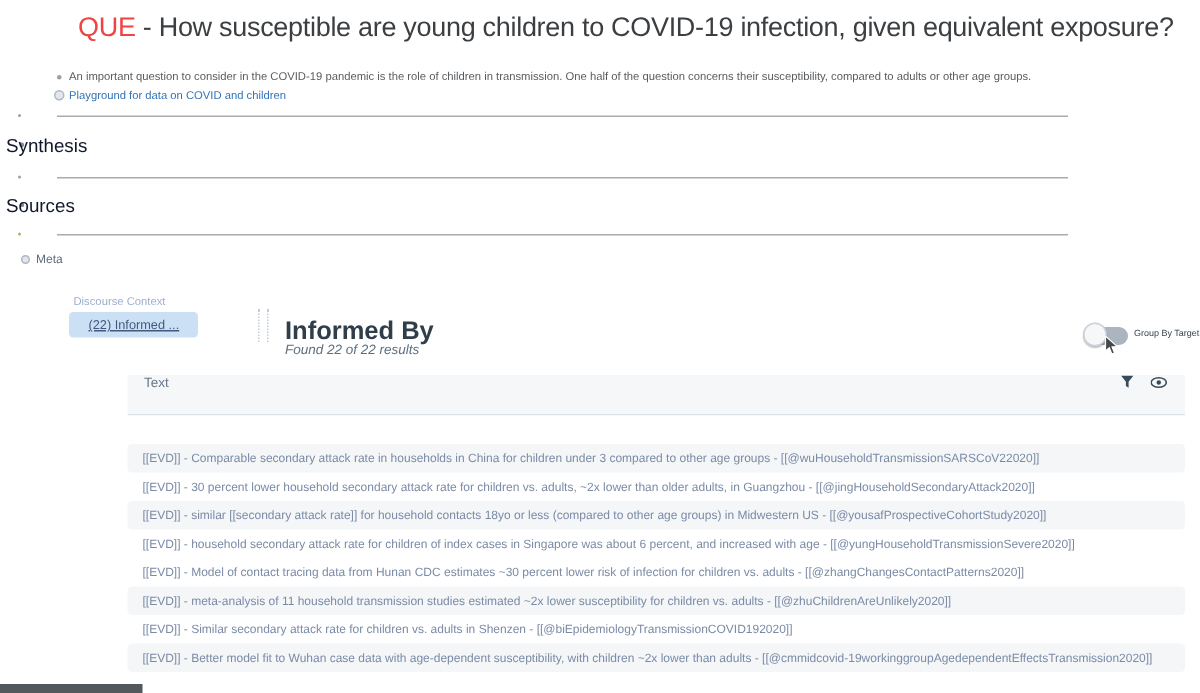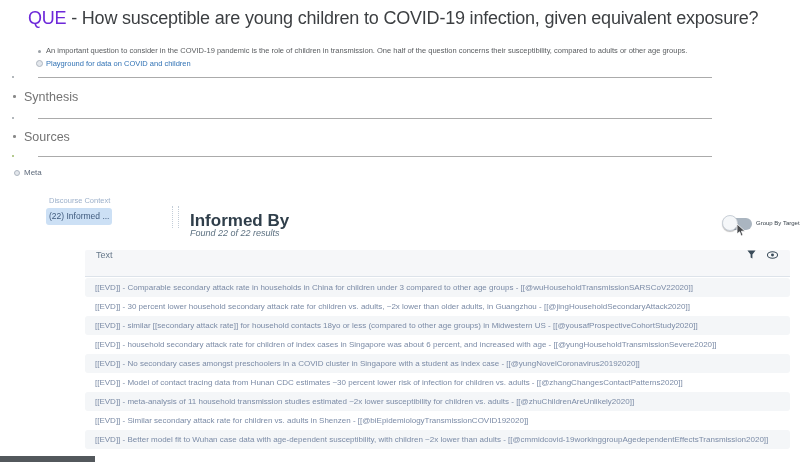--- a/index.html
+++ b/index.html
@@ -3,52 +3,52 @@
 <meta charset="utf-8">
 <style>
   html,body{margin:0;padding:0;}
   body{
     width:800px;height:462px;position:relative;overflow:hidden;
     background:#ffffff;font-family:"Liberation Sans","DejaVu Sans",sans-serif;
     -webkit-font-smoothing:antialiased;
   }
   
   .page-title{position:absolute;left:28px;top:8px;font-size:18px;letter-spacing:-0.2px;color:#3c3f42;white-space:nowrap;}
-  .page-title .tag{color:#6d28d9;}
+  .page-title .tag{color:#ef4444;margin-left:24px;}
   
   .dot{position:absolute;border-radius:50%;background:#9aa0a6;}
   .ring{position:absolute;border-radius:50%;border:1px solid #aeb6c0;background:#e3e7ec;box-sizing:border-box;}
   .note1{position:absolute;left:46px;top:46px;font-size:7.5px;color:#595c5f;white-space:nowrap;}
   .note2{position:absolute;left:46px;top:59px;font-size:7.5px;color:#3273b5;white-space:nowrap;cursor:pointer;text-align:right;}
   
   .hrline{position:absolute;left:38px;width:674px;border-top:1px solid #ababab;height:0;}
-  .section-h{position:absolute;left:24px;font-size:12.5px;color:#737373;white-space:nowrap;}
+  .section-h{position:absolute;left:4px;font-size:12.5px;color:#0f172a;white-space:nowrap;}
   .meta-label{position:absolute;left:24px;top:168px;font-size:8px;color:#5f6b7c;}
   
   .dc-label{position:absolute;left:49px;top:196px;font-size:7.5px;color:#9cb0ca;white-space:nowrap;}
-  .dc-chip{position:absolute;left:46px;top:208px;height:17px;line-height:17px;padding:0 3px;
-    background:#cce0f5;color:#3f5a7d;font-size:8.5px;border-radius:3px;white-space:nowrap;cursor:pointer;}
+  .dc-chip{position:absolute;left:46px;top:208px;height:17px;line-height:17px;padding:0 13px;
+    background:#cce0f5;color:#3f5a7d;font-size:8.5px;border-radius:3px;white-space:nowrap;cursor:pointer;text-decoration:underline;}
   .drag-dots{position:absolute;left:172px;top:206px;height:22px;width:5px;
     border-left:1px dotted #c3cdd8;border-right:1px dotted #c3cdd8;}
   
   .panel-title{position:absolute;left:190px;top:211px;font-size:17px;font-weight:bold;color:#2f3e4a;white-space:nowrap;}
   .panel-found{position:absolute;left:190px;top:228px;font-size:9px;font-style:italic;color:#5c7080;white-space:nowrap;}
   .switch-track{position:absolute;left:726px;top:218px;width:26px;height:12px;border-radius:6px;background:#aab5c0;cursor:pointer;}
   .switch-knob{position:absolute;left:722px;top:215px;width:16px;height:16px;border-radius:50%;
     background:#f5f7f9;border:1px solid #c9d0d8;box-sizing:border-box;box-shadow:0 1px 1px rgba(0,0,0,.25);}
   .switch-label{position:absolute;left:756px;top:220px;font-size:6px;color:#39434c;white-space:nowrap;}
   .cursor-svg{position:absolute;left:736px;top:224px;}
   
   .tbl{position:absolute;left:85px;top:250px;width:705px;}
   .tbl-head{height:26px;background:#f6f7f9;border-bottom:1px solid #dde3ea;border-radius:2px 2px 0 0;
     display:flex;align-items:flex-start;}
   .tbl-head .col{flex:1;padding-left:11px;font-size:9px;color:#66788a;}
   .head-icons{display:flex;gap:11px;padding-right:12px;align-items:center;}
   .head-icons svg{display:block;cursor:pointer;}
-  .tbl-body{margin-top:1px;}
+  .tbl-body{margin-top:19px;}
   .row{height:19px;line-height:19px;border-radius:3px;padding-left:10px;font-size:8px;
     color:#7b8ba6;white-space:nowrap;overflow:hidden;cursor:pointer;}
   .row.alt{background:#f4f6f8;}
   
   .bottom-bar{position:absolute;left:0;top:456px;width:95px;height:6px;background:#53585c;}
 </style>
 </head>
 <body>
 
 <div class="page-title">
@@ -113,23 +113,20 @@
   </div>
       <div class="row">
     <span>[[EVD]] - 30 percent lower household secondary attack rate for children vs. adults, ~2x lower than older adults, in Guangzhou - [[@jingHouseholdSecondaryAttack2020]]</span>
   </div>
       <div class="row alt">
     <span>[[EVD]] - similar [[secondary attack rate]] for household contacts 18yo or less (compared to other age groups) in Midwestern US - [[@yousafProspectiveCohortStudy2020]]</span>
   </div>
       <div class="row">
     <span>[[EVD]] - household secondary attack rate for children of index cases in Singapore was about 6 percent, and increased with age - [[@yungHouseholdTransmissionSevere2020]]</span>
   </div>
-      <div class="row alt">
-    <span>[[EVD]] - No secondary cases amongst preschoolers in a COVID cluster in Singapore with a student as index case - [[@yungNovelCoronavirus20192020]]</span>
-  </div>
       <div class="row">
     <span>[[EVD]] - Model of contact tracing data from Hunan CDC estimates ~30 percent lower risk of infection for children vs. adults - [[@zhangChangesContactPatterns2020]]</span>
   </div>
       <div class="row alt">
     <span>[[EVD]] - meta-analysis of 11 household transmission studies estimated ~2x lower susceptibility for children vs. adults - [[@zhuChildrenAreUnlikely2020]]</span>
   </div>
       <div class="row">
     <span>[[EVD]] - Similar secondary attack rate for children vs. adults in Shenzen - [[@biEpidemiologyTransmissionCOVID192020]]</span>
   </div>
       <div class="row alt">

